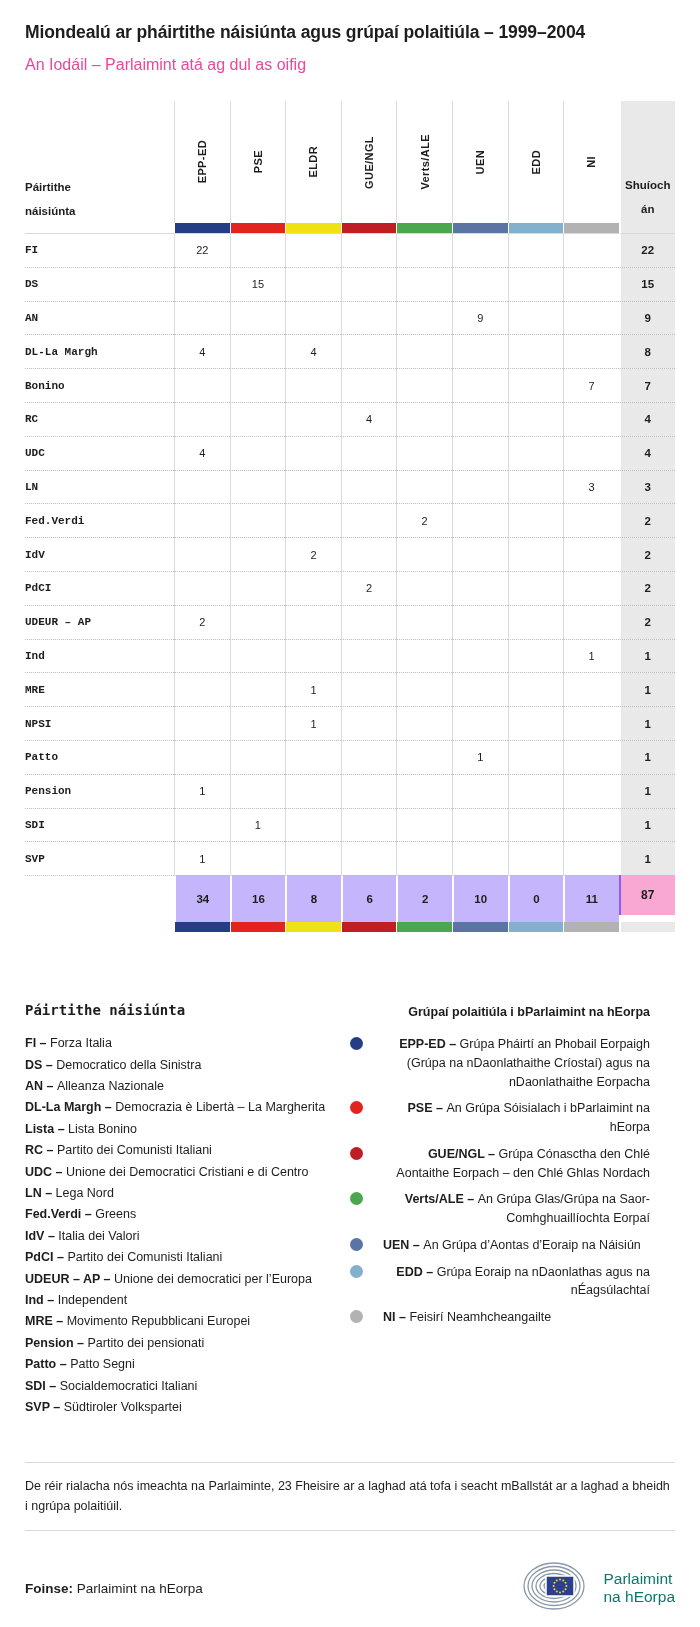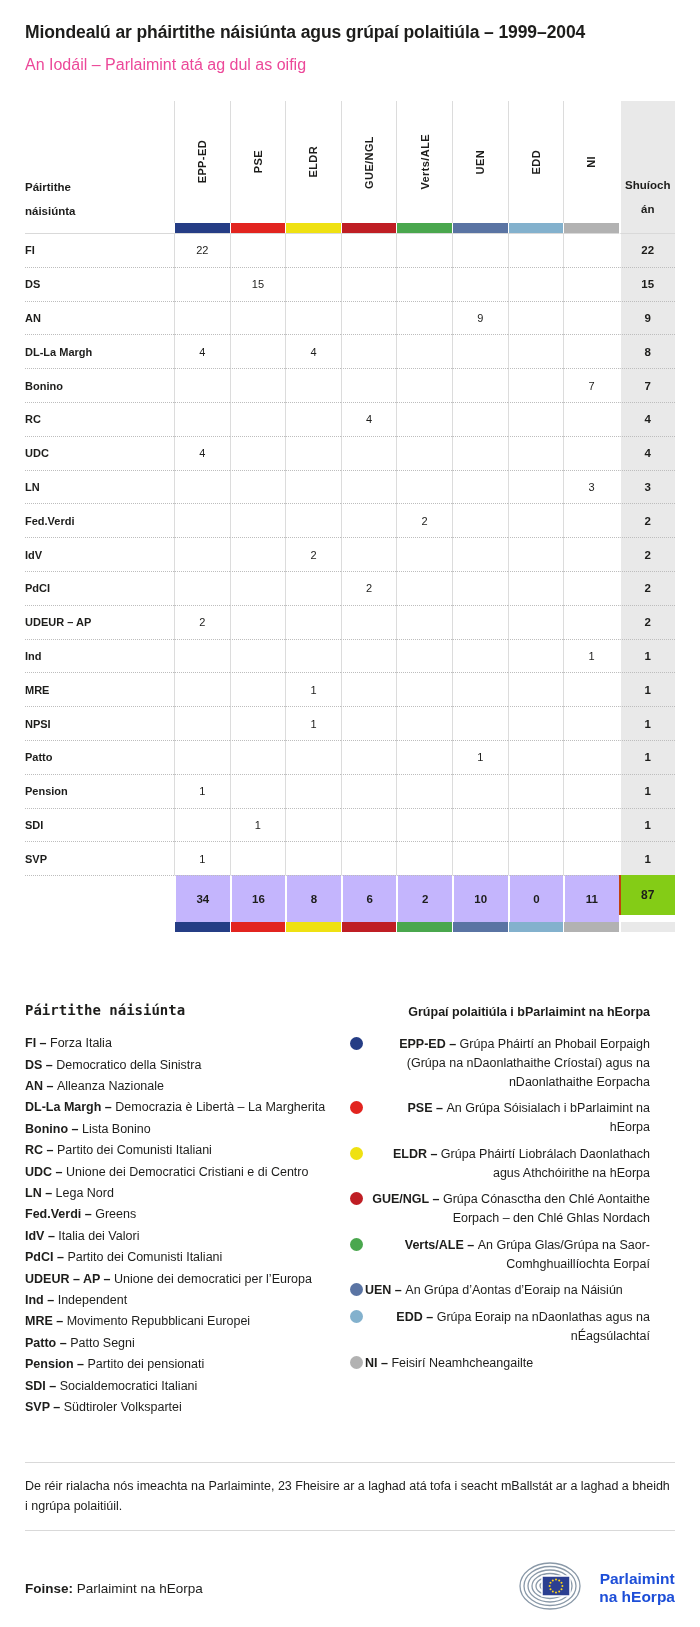--- a/index.html
+++ b/index.html
@@ -21,54 +21,54 @@
   .h-group span { writing-mode:vertical-rl; transform:rotate(180deg);
                   font-weight:700; font-size:11px; letter-spacing:0.4px; }
   .h-seats { height:122px; background:#e9e9e9; border-left:2px solid #fff;
              display:flex; align-items:flex-end; justify-content:center; text-align:center;
              font-weight:700; font-size:11.5px; line-height:2.1; padding:0 2px 2px;
              overflow-wrap:anywhere; }
   .bar-label { height:10px; }
   .bar-cell  { height:10px; border-left:1px solid #fff; }
   .bar-seats { height:10px; background:#e9e9e9; border-left:2px solid #fff; }
   .d-label { height:33.8px; display:flex; align-items:center;
-             font-weight:700; font-size:11px; border-top:1px dotted #bdbdbd; }
+             font-weight:700; font-size:11px; border-top:1px dotted #bdbdbd;font-family:Liberation Mono, monospace; }
   .d-val   { height:33.8px; display:flex; align-items:center; justify-content:center;
              font-size:11px; border-left:1px solid #dcdcdc; border-top:1px dotted #bdbdbd; }
   .d-seats { height:33.8px; display:flex; align-items:center; justify-content:center;
              font-size:11.5px; font-weight:700; background:#e9e9e9;
              border-left:2px solid #fff; border-top:1px dotted #bdbdbd; }
   .row-first { border-top:1px solid #d9d9d9 !important; }
   .t-label { height:40px; border-top:1px dotted #bdbdbd; }
   .t-val   { height:47px; display:flex; align-items:center; justify-content:center;
              font-size:11.5px; font-weight:700; background:#c4b5fd;
              border-left:2px solid #fff; border-top:1px dotted #bdbdbd; }
   .t-seats { height:40px; display:flex; align-items:center; justify-content:center;
-             font-size:12px; font-weight:700; background:#84cc16; border-left:2px solid #c2410c; }
+             font-size:12px; font-weight:700; background:#f9a8d4; border-left:2px solid #8b5cf6; }
 
   
   .legends { display:flex; margin-top:70px; }
   .legend-left  { width:325px; }
   .legend-right { width:300px;text-align:right; }
   .legend-left h3 { font-family:"DejaVu Sans Mono", monospace; font-size:14px; margin:0 0 15px; }
   .lp-item { font-size:12.5px; line-height:21.4px; }
   .abbr { font-weight:700; }
   .legend-right h3 { font-size:12.5px; margin:3px 0 16px; }
-  .lg-item { display:flex; gap:2px; margin-bottom:8px; font-size:12.5px; line-height:1.5; }
+  .lg-item { display:flex; gap:20px; margin-bottom:8px; font-size:12.5px; line-height:1.5; }
   .dot { width:13px; height:13px; border-radius:50%; flex:0 0 13px; margin-top:2px; }
 
   
   .rule { border:none; border-top:1px solid #d9d9d9; margin:0; }
   .rule-top { margin-top:44px; }
   .note { font-size:12.5px; line-height:1.6; margin:13px 0 14px; }
   .footer-row { display:flex; justify-content:space-between; align-items:center; margin-top:26px; }
   .source { font-size:13.5px; margin:0; }
   .source b { font-weight:700;text-align:right; }
   .logo { display:flex; align-items:center; gap:9px; }
-  .logo-text { font-weight:700; font-size:15.5px; line-height:1.18; color:#1d4ed8;text-align:center; }
+  .logo-text { font-weight:400; font-size:15.5px; line-height:1.18; color:#0f766e; }
 </style>
 </head>
 <body>
 
 <div class="page">
 
   <h1 class="title">Miondealú ar pháirtithe náisiúnta agus grúpaí polaitiúla – 1999–2004</h1>
   <h2 class="subtitle">An Iodáil – Parlaimint atá ag dul as oifig</h2>
 
   <div class="seats-table" id="seats-table">
@@ -323,50 +323,46 @@
     </div>
 
   <div class="legends">
     <div class="legend-left">
       <h3>Páirtithe náisiúnta</h3>
       <div id="legend-parties-list">
           <div class="lp-item"><span class="abbr">FI – </span><span>Forza Italia</span></div>
           <div class="lp-item"><span class="abbr">DS – </span><span>Democratico della Sinistra</span></div>
           <div class="lp-item"><span class="abbr">AN – </span><span>Alleanza Nazionale</span></div>
           <div class="lp-item"><span class="abbr">DL-La Margh – </span><span>Democrazia è Libertà – La Margherita</span></div>
-          <div class="lp-item"><span class="abbr">Bonino – </span><span>Lista Bonino</span></div>
+          <div class="lp-item"><span class="abbr">Lista – </span><span>Lista Bonino</span></div>
           <div class="lp-item"><span class="abbr">RC – </span><span>Partito dei Comunisti Italiani</span></div>
           <div class="lp-item"><span class="abbr">UDC – </span><span>Unione dei Democratici Cristiani e di Centro</span></div>
           <div class="lp-item"><span class="abbr">LN – </span><span>Lega Nord</span></div>
           <div class="lp-item"><span class="abbr">Fed.Verdi – </span><span>Greens</span></div>
           <div class="lp-item"><span class="abbr">IdV – </span><span>Italia dei Valori</span></div>
           <div class="lp-item"><span class="abbr">PdCI – </span><span>Partito dei Comunisti Italiani</span></div>
           <div class="lp-item"><span class="abbr">UDEUR – AP – </span><span>Unione dei democratici per l’Europa</span></div>
           <div class="lp-item"><span class="abbr">Ind – </span><span>Independent</span></div>
           <div class="lp-item"><span class="abbr">MRE – </span><span>Movimento Repubblicani Europei</span></div>
+          <div class="lp-item"><span class="abbr">Pension – </span><span>Partito dei pensionati</span></div>
           <div class="lp-item"><span class="abbr">Patto – </span><span>Patto Segni</span></div>
-          <div class="lp-item"><span class="abbr">Pension – </span><span>Partito dei pensionati</span></div>
           <div class="lp-item"><span class="abbr">SDI – </span><span>Socialdemocratici Italiani</span></div>
           <div class="lp-item"><span class="abbr">SVP – </span><span>Südtiroler Volkspartei</span></div>
         </div>
     </div>
     <div class="legend-right">
       <h3>Grúpaí polaitiúla i bParlaimint na hEorpa</h3>
       <div id="legend-groups-list">
           <div class="lg-item">
             <span class="dot" style="background: rgb(37, 61, 133);"></span>
             <span><span class="abbr">EPP-ED – </span><span>Grúpa Pháirtí an Phobail Eorpaigh (Grúpa na nDaonlathaithe Críostaí) agus na nDaonlathaithe Eorpacha</span></span>
           </div>
           <div class="lg-item">
             <span class="dot" style="background: rgb(226, 36, 31);"></span>
             <span><span class="abbr">PSE – </span><span>An Grúpa Sóisialach i bParlaimint na hEorpa</span></span>
-          </div>
-          <div class="lg-item">
-            <span class="dot" style="background: rgb(239, 225, 18);"></span>
-            <span><span class="abbr">ELDR – </span><span>Grúpa Pháirtí Liobrálach Daonlathach agus Athchóirithe na hEorpa</span></span>
           </div>
           <div class="lg-item">
             <span class="dot" style="background: rgb(191, 30, 36);"></span>
             <span><span class="abbr">GUE/NGL – </span><span>Grúpa Cónasctha den Chlé Aontaithe Eorpach – den Chlé Ghlas Nordach</span></span>
           </div>
           <div class="lg-item">
             <span class="dot" style="background: rgb(74, 167, 78);"></span>
             <span><span class="abbr">Verts/ALE – </span><span>An Grúpa Glas/Grúpa na Saor-Comhghuaillíochta Eorpaí</span></span>
           </div>
           <div class="lg-item">

